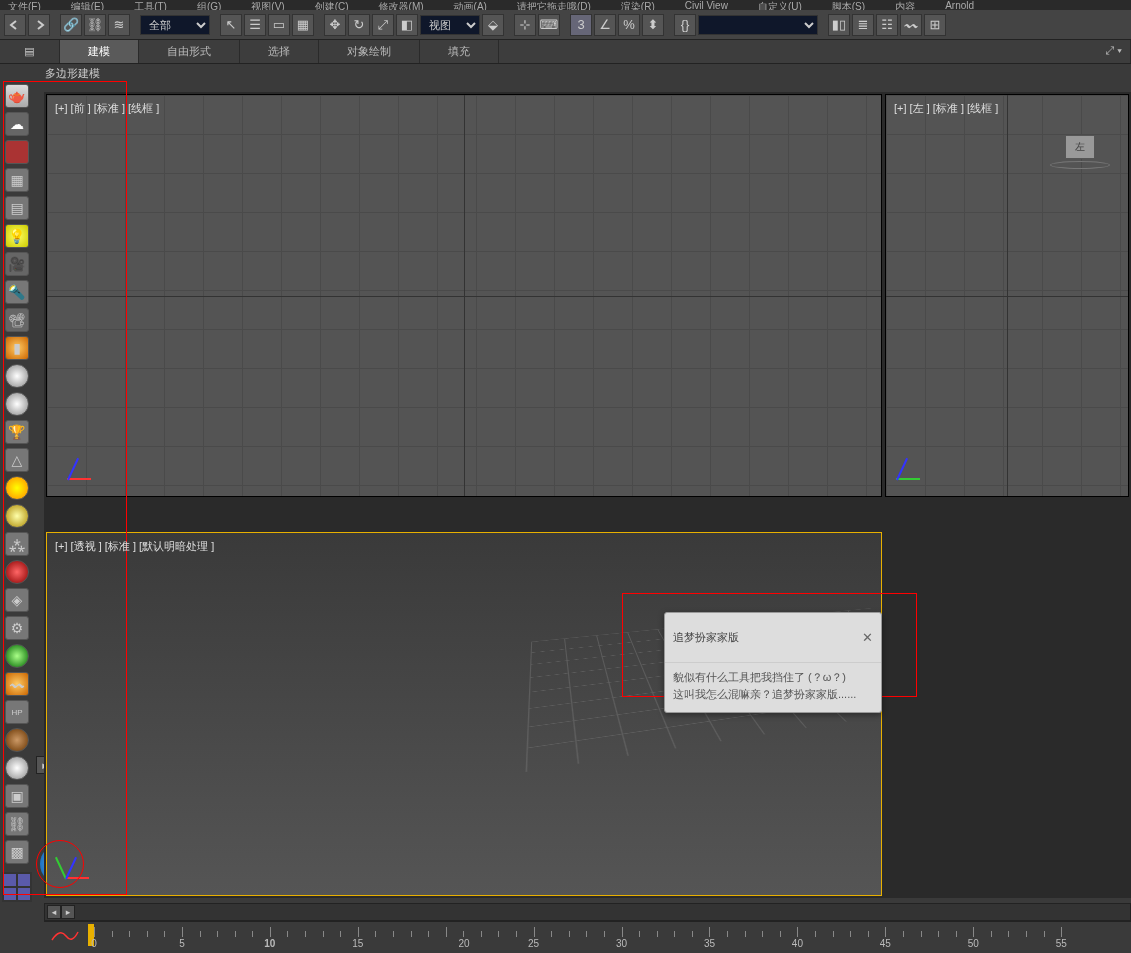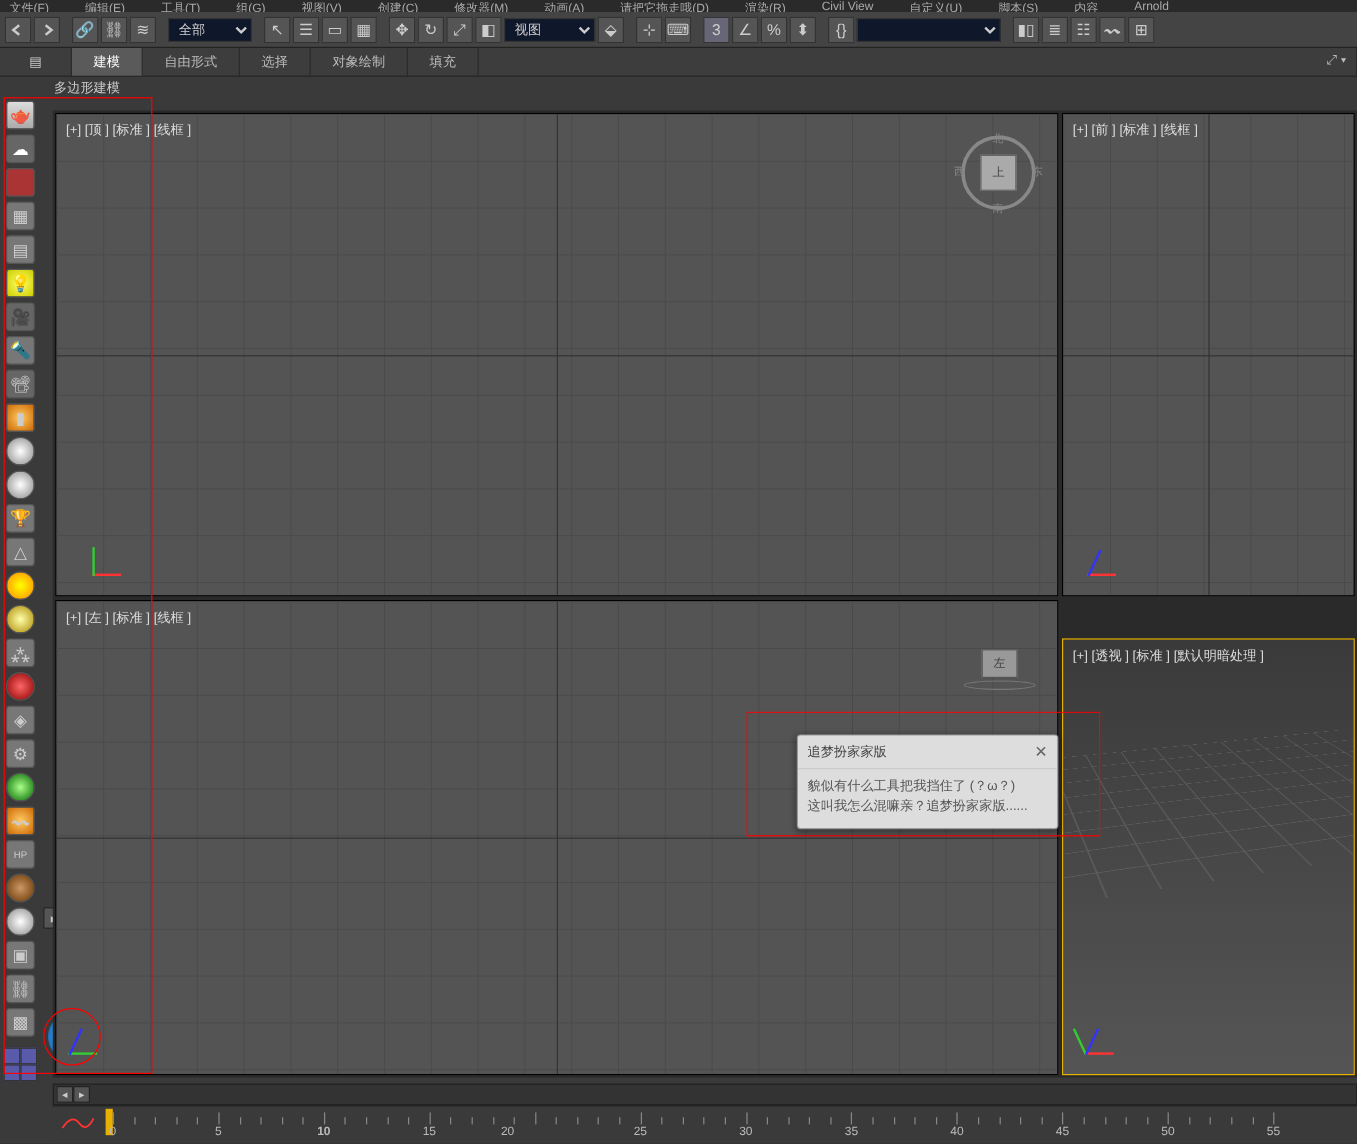--- a/index.html
+++ b/index.html
@@ -10,21 +10,21 @@
 .menubar span { color:#aaa; font-size:10px; white-space:nowrap; }
 
 
 .toolbar { background:#444; border-bottom:1px solid #222; display:flex; align-items:center; height:30px; padding:0 4px; gap:2px; }
 .tb-btn { width:22px; height:22px; background:#555; border:1px solid #333; display:flex; align-items:center; justify-content:center; font-size:13px; color:#ccc; cursor:pointer; }
 .tb-sep { width:6px; }
 .tb-select { background:#0f172a; color:#ccc; border:1px solid #333; height:20px; font-size:11px; padding:0 4px; }
 
 
 .ribbon { background:#3d3d3d; height:24px; display:flex; border-bottom:1px solid #222; }
-.rtab { padding:4px 18px; font-size:11px; color:#bbb; cursor:pointer; border-right:1px solid #2a2a2a; }
+.rtab { padding:4px 28px; font-size:11px; color:#bbb; cursor:pointer; border-right:1px solid #2a2a2a; }
 .rtab.active { background:#5a5a5a; color:#fff; }
 .ribbon-sub { padding:2px 45px; font-size:11px; color:#ccc; background:#3a3a3a; height:16px; }
 
 
 .left-strip { position:absolute; left:0; top:80px; width:34px; bottom:50px; background:#3a3a3a; display:flex; flex-direction:column; align-items:center; gap:4px; padding-top:4px; }
 .ls-icon { width:24px; height:24px; border:1px solid #555; border-radius:3px; display:flex; align-items:center; justify-content:center; font-size:14px; cursor:pointer; }
 .ls-icon.teapot { background:linear-gradient(#ddd,#aaa); }
 .ls-icon.cloud { background:#666; color:#fff; }
 .ls-icon.red { background:#a33; }
 .ls-icon.grey { background:#777; }
@@ -70,21 +70,21 @@
 .persp-grid { position:absolute; right:-80px; bottom:90px; width:420px; height:280px; transform:perspective(600px) rotateX(68deg) rotateZ(-18deg); background-image:
   linear-gradient(#666 1px,transparent 1px),
   linear-gradient(90deg,#666 1px,transparent 1px);
   background-size:35px 35px; opacity:.7; }
 .view-steer { position:absolute; bottom:20px; right:18px; width:60px; height:40px; }
 .view-steer .box { width:30px; height:24px; background:#999; border:1px solid #555; margin:0 auto; font-size:10px; display:flex; align-items:center; justify-content:center; color:#444; }
 .view-steer .ring2 { width:60px; height:8px; border:1px solid #777; border-radius:50%; margin-top:2px; }
 
 
 .dialog { position:absolute; left:664px; top:612px; width:218px; background:#ddd; border:1px solid #999; border-radius:3px; box-shadow:0 2px 6px rgba(0,0,0,.4); z-index:20; }
-.dialog .dlg-hd { padding:6px 8px; font-size:11px; color:#444; display:flex; justify-content:space-between; align-items:center; border-bottom:1px solid #ccc; }
+.dialog .dlg-hd { padding:17px 8px; font-size:11px; color:#444; display:flex; justify-content:space-between; align-items:center; border-bottom:1px solid #ccc; }
 .dialog .dlg-close { cursor:pointer; font-size:13px; color:#666; }
 .dialog .dlg-body { padding:6px 8px 10px 8px; font-size:11px; color:#555; line-height:1.5; }
 
 
 .timeline-wrap { position:absolute; left:44px; right:0; bottom:0; height:50px; background:#3a3a3a; }
 .time-slider { height:18px; background:#333; display:flex; align-items:center; padding:0 2px; border:1px solid #222; }
 .ts-btn { width:14px; height:14px; background:#555; border:1px solid #222; display:flex; align-items:center; justify-content:center; font-size:9px; color:#ccc; cursor:pointer; }
 .ts-track { flex:1; height:12px; background:#555; margin:0 4px; position:relative; }
 .ts-thumb { position:absolute; left:0; width:90px; height:12px; background:#888; border:1px solid #333; font-size:9px; display:flex; align-items:center; justify-content:center; color:#222; }
 .time-ruler { height:28px; position:relative; border-top:1px solid #222; padding-left:44px; }
@@ -137,21 +137,21 @@
   <div class="tb-sep"></div>
   <div class="tb-btn">↖</div>
   <div class="tb-btn">☰</div>
   <div class="tb-btn">▭</div>
   <div class="tb-btn">▦</div>
   <div class="tb-sep"></div>
   <div class="tb-btn">✥</div>
   <div class="tb-btn">↻</div>
   <div class="tb-btn">⤢</div>
   <div class="tb-btn">◧</div>
-  <select class="tb-select" style="width:76px"><option>视图</option></select>
+  <select class="tb-select" style="width:60px"><option>视图</option></select>
   <div class="tb-btn">⬙</div>
   <div class="tb-sep"></div>
   <div class="tb-btn">⊹</div>
   <div class="tb-btn">⌨</div>
   <div class="tb-sep"></div>
   <div class="tb-btn" style="background:#667;">3</div>
   <div class="tb-btn">∠</div>
   <div class="tb-btn">%</div>
   <div class="tb-btn">⬍</div>
   <div class="tb-sep"></div>
@@ -217,36 +217,20 @@
 </div>
 
 <div class="blue-cube">
   <svg width="22" height="22" viewBox="0 0 22 22">
       <path d="M11 2 L19 6 L19 16 L11 20 L3 16 L3 6 Z M11 2 L11 20 M3 6 L19 6" fill="none" stroke="#fff" stroke-width="1.5"></path>
     </svg>
 </div>
 
 <div class="vp-area">
 
-  <div class="viewport">
-    <div class="vp-grid"></div>
-    <div class="vp-label">[+] [顶 ] [标准 ] [线框 ]</div>
-    <div class="viewcube">
-      <div class="ring"></div>
-      <div class="cube">上</div>
-      <div class="lbl" style="top:-4px;left:26px">北</div>
-      <div class="lbl" style="top:24px;right:-6px">东</div>
-      <div class="lbl" style="bottom:-6px;left:26px">南</div>
-      <div class="lbl" style="top:24px;left:-6px">西</div>
-    </div>
-    <div class="vp-axis" style="bottom:10px;left:24px;">
-      <div class="ax-x"></div>
-        <div class="ax-y"></div>
-    </div>
-  </div>
 
   <div class="viewport">
     <div class="vp-grid"></div>
     <div class="vp-label">[+] [前 ] [标准 ] [线框 ]</div>
     <div class="vp-axis" style="bottom:10px;left:14px;">
       <div class="ax-x"></div>
         <div class="ax-z"></div>
     </div>
   </div>
 
@@ -318,21 +302,21 @@
       <div class="tick" style="left: 261.025px;"></div>
       <div class="tick" style="left: 278.611px;"></div>
       <div class="tick" style="left: 296.196px;"></div>
       <div class="tick major" style="left: 313.782px;"></div>
       <div class="tlabel" style="left: 313.782px;">15</div>
       <div class="tick" style="left: 331.367px;"></div>
       <div class="tick" style="left: 348.953px;"></div>
       <div class="tick" style="left: 366.538px;"></div>
       <div class="tick" style="left: 384.124px;"></div>
       <div class="tick major" style="left: 401.709px;"></div>
-      <div class="tlabel" style="left: 379px;">20</div>
+      <div class="tlabel" style="left: 420px;">20</div>
       <div class="tick" style="left: 419.295px;"></div>
       <div class="tick" style="left: 436.88px;"></div>
       <div class="tick" style="left: 454.465px;"></div>
       <div class="tick" style="left: 472.051px;"></div>
       <div class="tick major" style="left: 489.636px;"></div>
       <div class="tlabel" style="left: 489.636px;">25</div>
       <div class="tick" style="left: 507.222px;"></div>
       <div class="tick" style="left: 524.807px;"></div>
       <div class="tick" style="left: 542.393px;"></div>
       <div class="tick" style="left: 559.978px;"></div>

